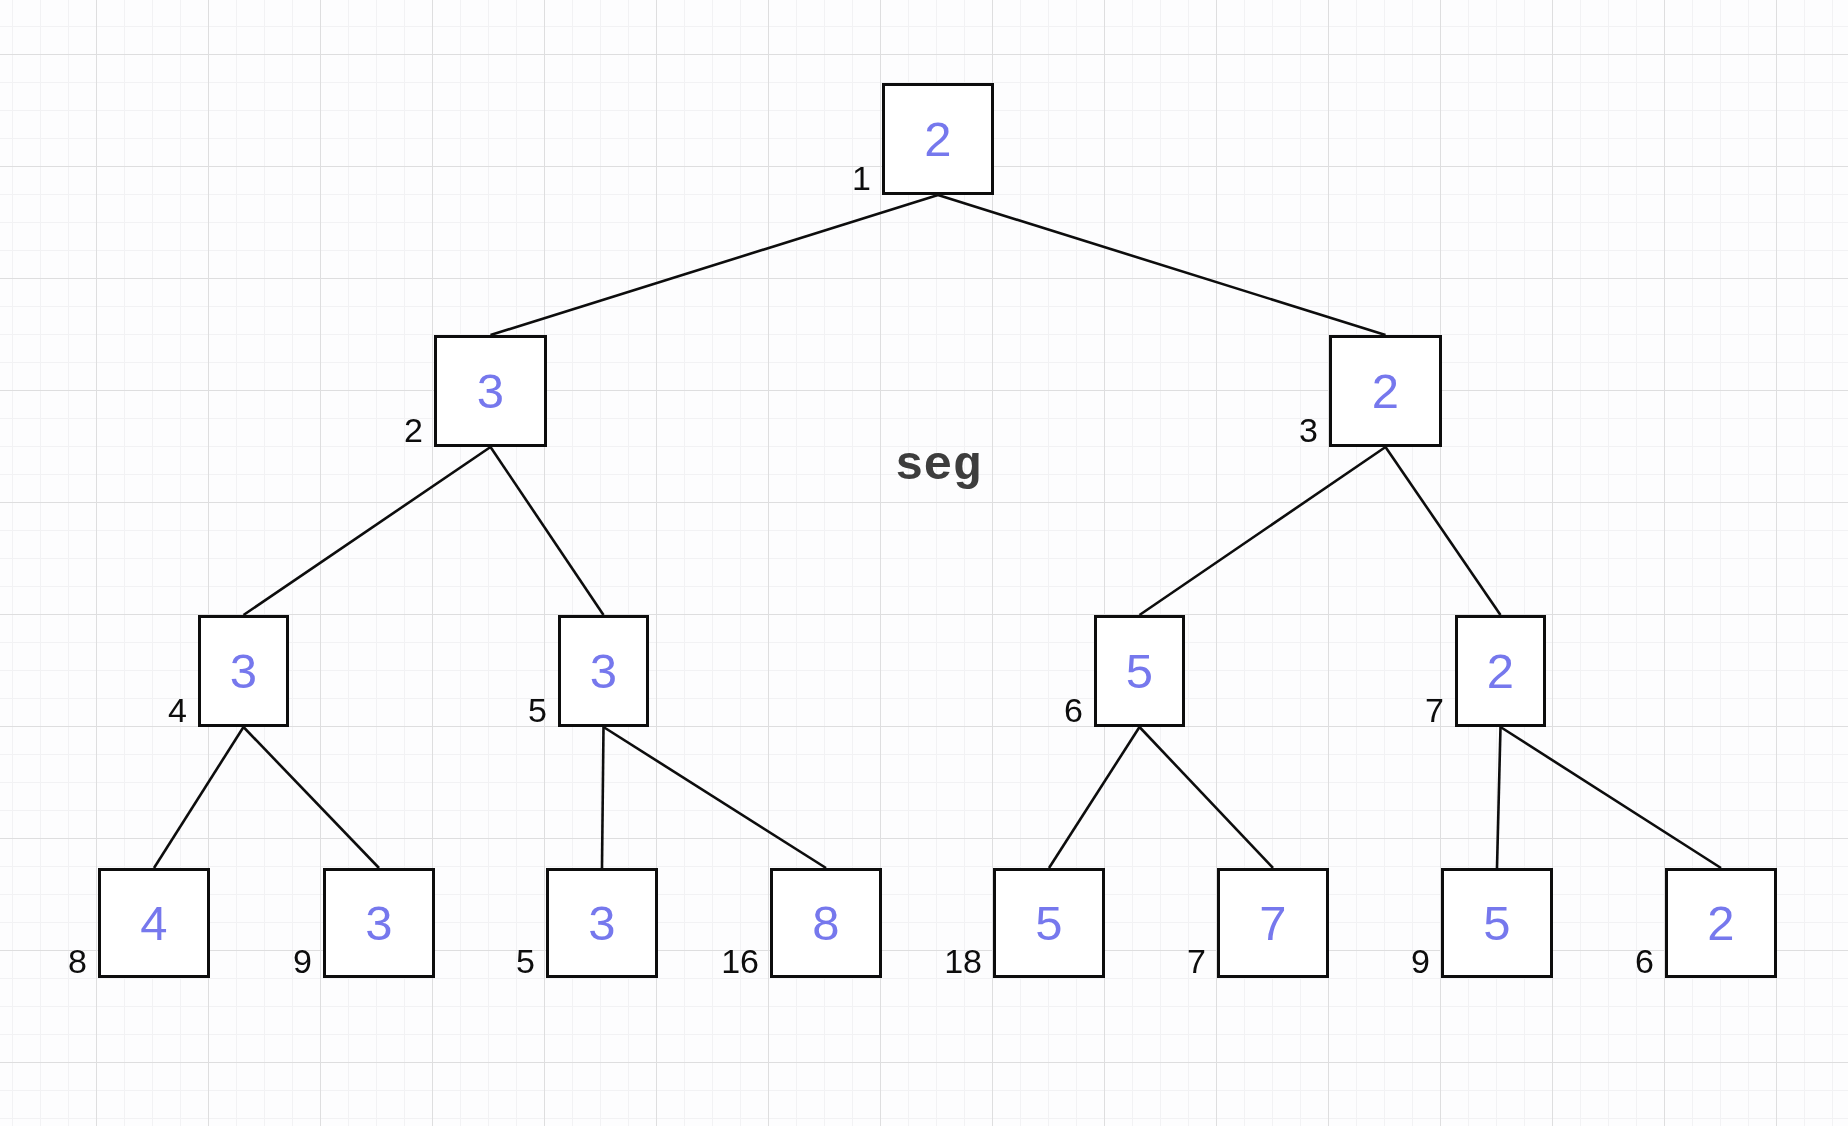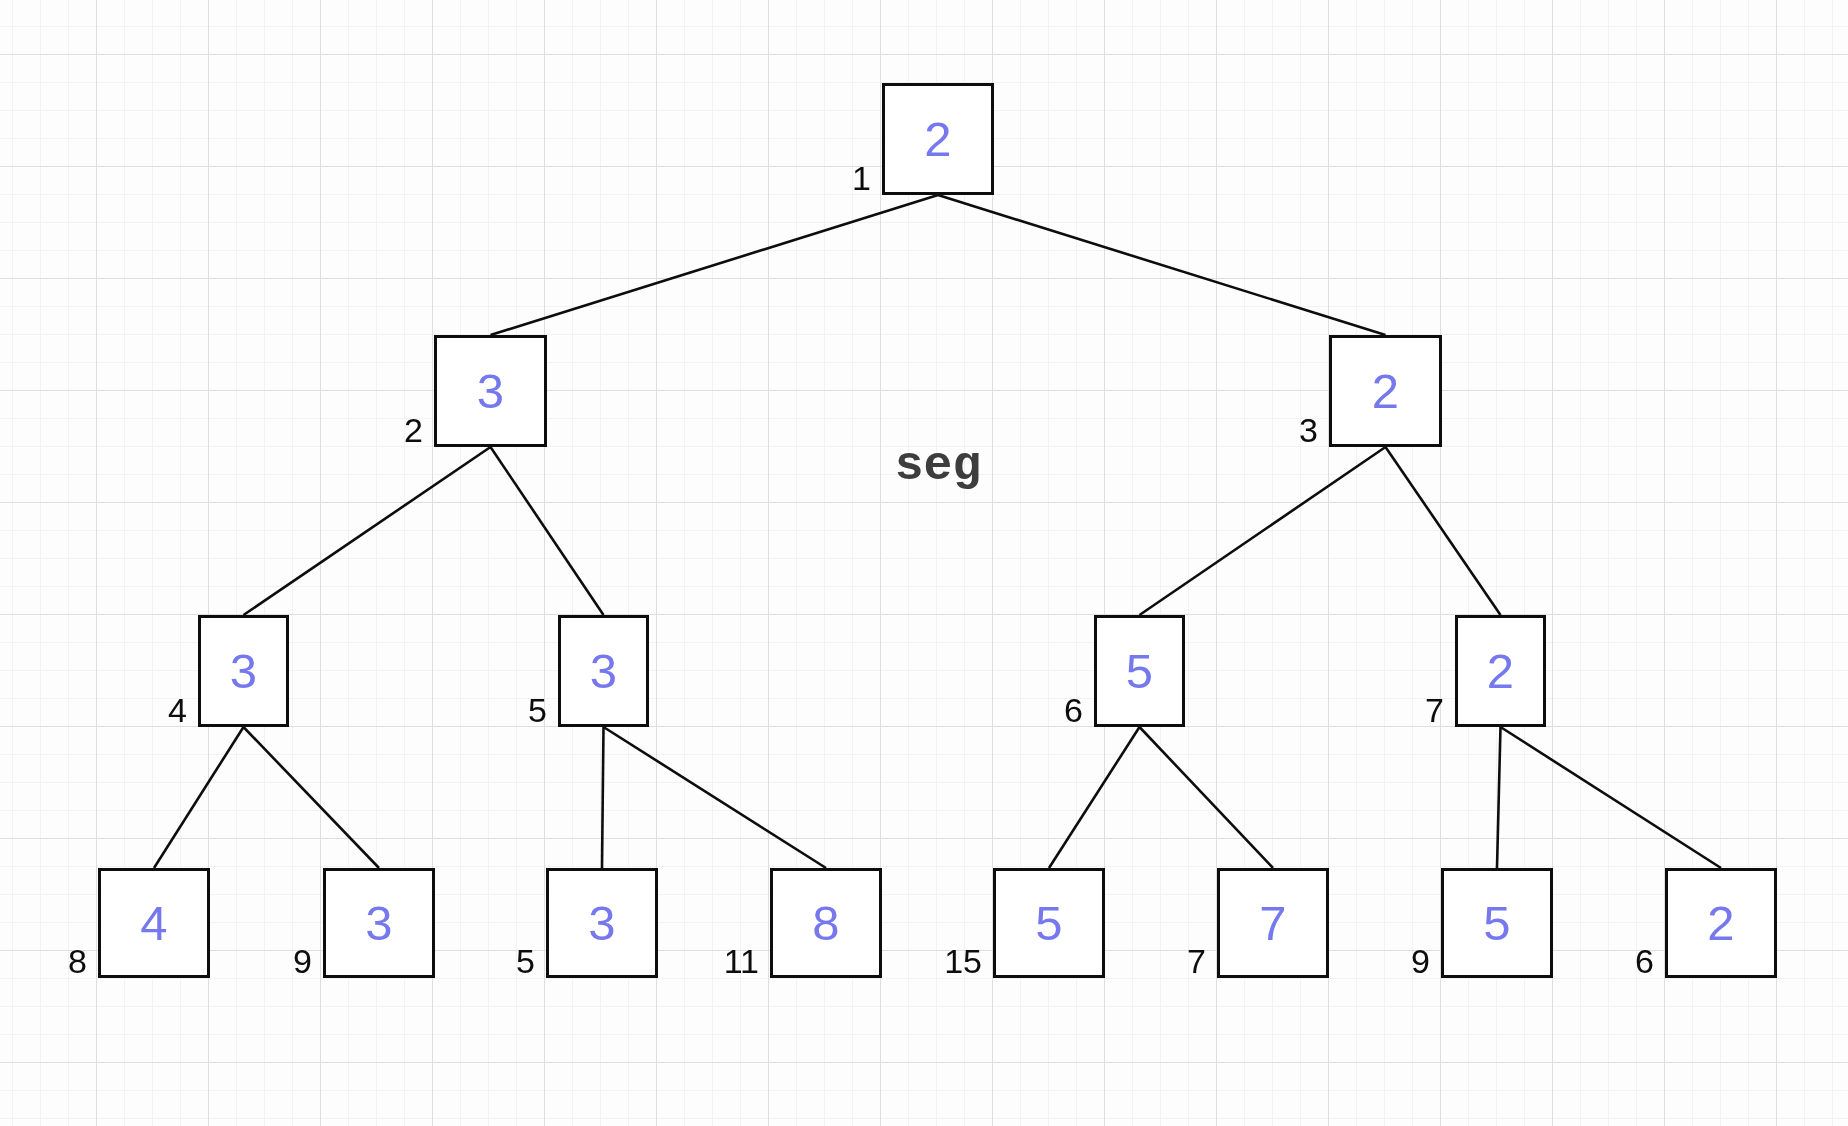--- a/index.html
+++ b/index.html
@@ -115,25 +115,25 @@
       <div class="node" style="left: 323px; top: 868px; width: 112px; height: 110px;">
         <span class="value">3</span>
         <span class="index">9</span>
       </div>
       <div class="node" style="left: 546px; top: 868px; width: 112px; height: 110px;">
         <span class="value">3</span>
         <span class="index">5</span>
       </div>
       <div class="node" style="left: 770px; top: 868px; width: 112px; height: 110px;">
         <span class="value">8</span>
-        <span class="index">11</span>
+        <span class="index">16</span>
       </div>
       <div class="node" style="left: 993px; top: 868px; width: 112px; height: 110px;">
         <span class="value">5</span>
-        <span class="index">15</span>
+        <span class="index">18</span>
       </div>
       <div class="node" style="left: 1217px; top: 868px; width: 112px; height: 110px;">
         <span class="value">7</span>
         <span class="index">7</span>
       </div>
       <div class="node" style="left: 1441px; top: 868px; width: 112px; height: 110px;">
         <span class="value">5</span>
         <span class="index">9</span>
       </div>
       <div class="node" style="left: 1665px; top: 868px; width: 112px; height: 110px;">

